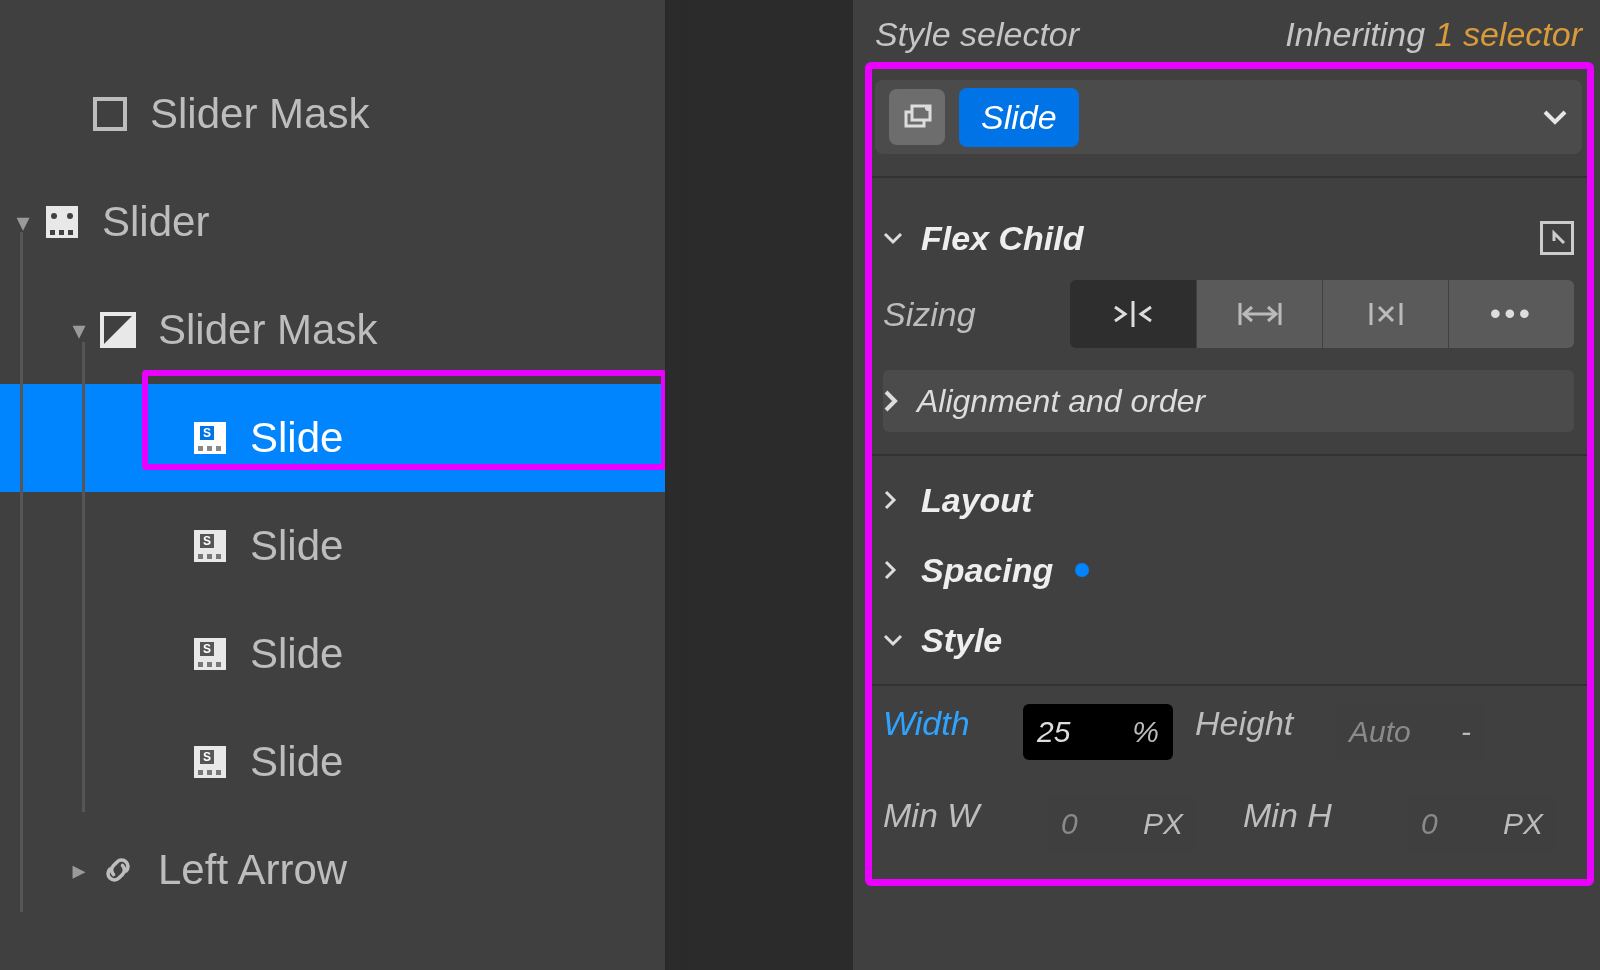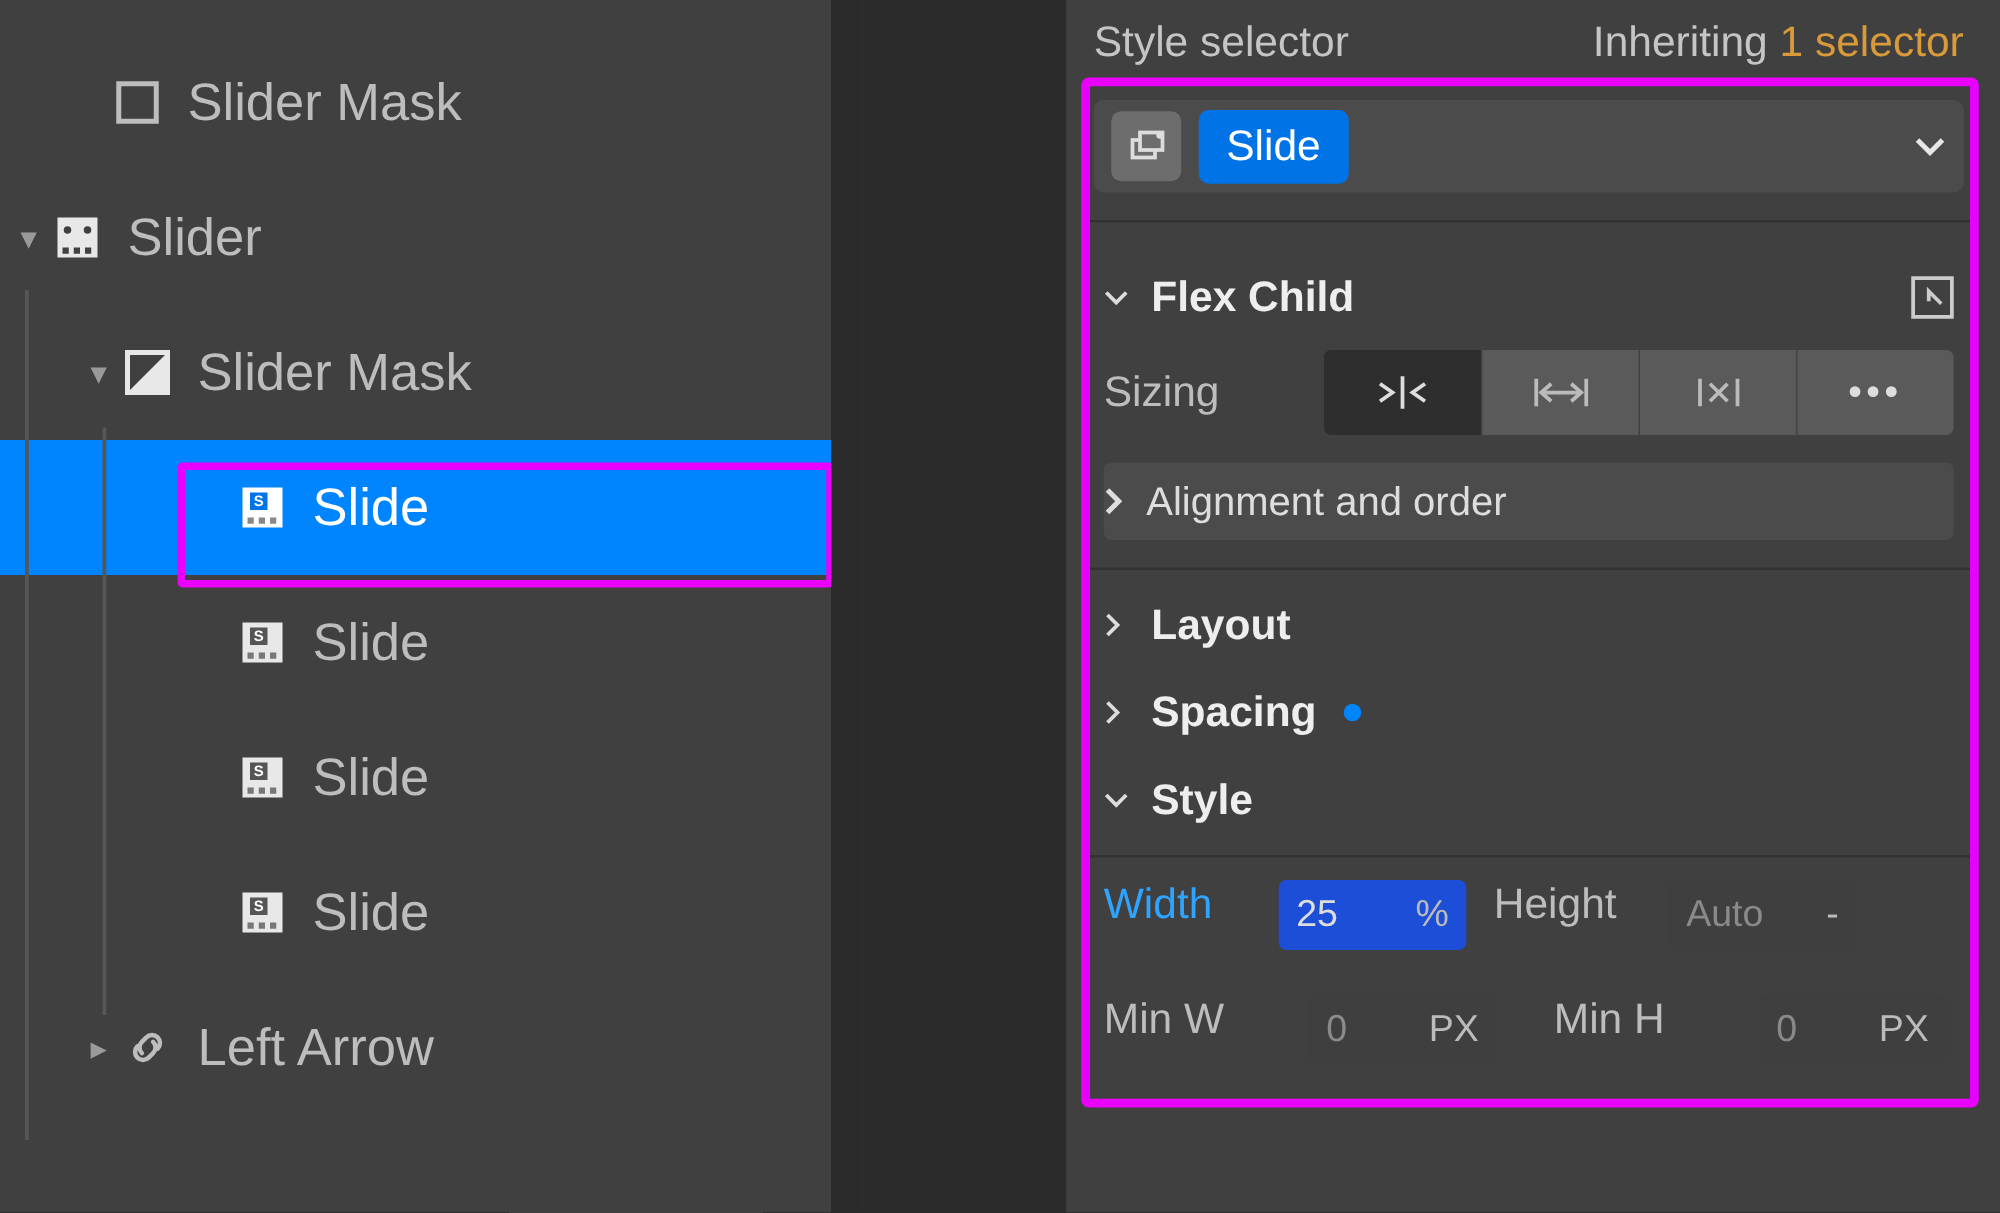--- a/index.html
+++ b/index.html
@@ -1,34 +1,34 @@
 <!DOCTYPE html>
 <html><head>
 <meta charset="utf-8">
 <style>
   * { box-sizing: border-box; margin: 0; padding: 0; font-family: -apple-system, BlinkMacSystemFont, "Segoe UI", Arial, sans-serif; }
   body { background: #2b2b2b; color: #bdbdbd; width: 1600px; height: 970px; overflow: hidden; }
   .app { display: flex; width: 100%; height: 100%; }
   
   .left-panel { width: 665px; background: #404040; height: 100%; position: relative; }
-  .tree { padding-top: 28px; }
+  .tree { padding-top: 60px; }
   .tree-row { display: flex; align-items: center; height: 108px; font-size: 42px; color: #bdbdbd; }
   .tree-row .indent { display: inline-block; }
   .tree-row.selected { background: #0085ff; color: #fff; }
   .tree-row .caret { width: 26px; margin-right: 8px; color: #9a9a9a; font-size: 26px; display:inline-flex; align-items:center; justify-content:center;}
   .tree-row .icon { width: 36px; height: 36px; margin-right: 22px; display:inline-flex; align-items:center; justify-content:center; }
   .highlight-box { position: absolute; border: 6px solid #ea00ff; border-radius: 4px; pointer-events: none; }
   .vdiv { position: absolute; top: 0; bottom: 0; width: 3px; background: #2a2a2a; }
   .vdiv.a { left: 665px; }
   .vdiv.b { left: 684px; }
   .treeline { position:absolute; width:3px; background:#565656; }
 
   
   .canvas-gap { width: 188px; background: #2b2b2b; }
-  .right-panel { flex: 1; background: #404040; height: 100%; position: relative; padding: 0 19px 0 12px; }
+  .right-panel { flex: 1; background: #404040; height: 100%; position: relative; padding: 0 8px 0 12px; font-style: italic; }
   .right-inner { position: relative; height: 100%; }
   .style-header { display:flex; align-items:center; justify-content:space-between; height: 62px; font-size: 34px; color:#c5c5c5; padding: 6px 10px 0 10px;}
   .inherit-text { color:#c5c5c5; }
   .inherit-count { color: #d99a3a; }
   .highlight-right { position:absolute; border: 7px solid #ea00ff; border-radius: 6px; pointer-events:none; left: 0px; right: -2px; top: 62px; height: 824px; }
 
   .selector-bar { margin: 18px 10px 0 10px; background: #4b4b4b; border-radius: 8px; height: 74px; display:flex; align-items:center; padding: 0 14px; gap: 14px; }
   .selector-icon-btn { width: 56px; height: 56px; background: #6d6d6d; border-radius: 8px; display:flex; align-items:center; justify-content:center; }
   .selector-tag { background: #0073e6; color:#fff; font-size: 34px; padding: 10px 22px; border-radius: 8px; }
   .selector-caret { margin-left:auto; color:#e6e6e6; font-size: 28px; }
@@ -46,21 +46,21 @@
   .seg-group { display:flex; margin-left:auto; border-radius: 6px; overflow:hidden; }
   .seg-btn { width: 126px; height: 68px; background:#5a5a5a; display:flex; align-items:center; justify-content:center; color:#ddd; font-size:30px; border-left:1px solid #404040;}
   .seg-btn:first-child { border-left:none; }
   .seg-btn.active { background:#2e2e2e; }
 
   .alignment-btn { margin: 22px 18px 0 18px; background:#4b4b4b; border-radius:6px; height: 62px; display:flex; align-items:center; gap:18px; color:#ddd; font-size: 32px; }
 
   .size-row { display:flex; align-items:flex-start; padding: 0 18px; margin-top: 18px; gap: 12px; height: 64px;}
   .size-label { font-size: 34px; width: 128px; }
   .size-label.blue { color:#2ea3ff; }
-  .size-input { background:#1d4ed8; border-radius:6px; height: 56px; display:flex; align-items:center; padding: 0 14px; gap: 10px; color:#ddd; font-size:30px; min-width: 150px; }
+  .size-input { background:#000000; border-radius:6px; height: 56px; display:flex; align-items:center; padding: 0 14px; gap: 10px; color:#ddd; font-size:30px; min-width: 150px; }
   .size-input .unit { margin-left:auto; color:#bbb; }
   .size-input.ghost { background:#3f3f3f; color:#8a8a8a; }
   .h-label { font-size:34px; color:#bdbdbd; width: 128px; margin-left: 10px;}
 
   .hr { height: 2px; background:#323232; margin: 22px 0 0 0; }
 
   svg { display:block; }
 </style>
 </head>
 <body>

